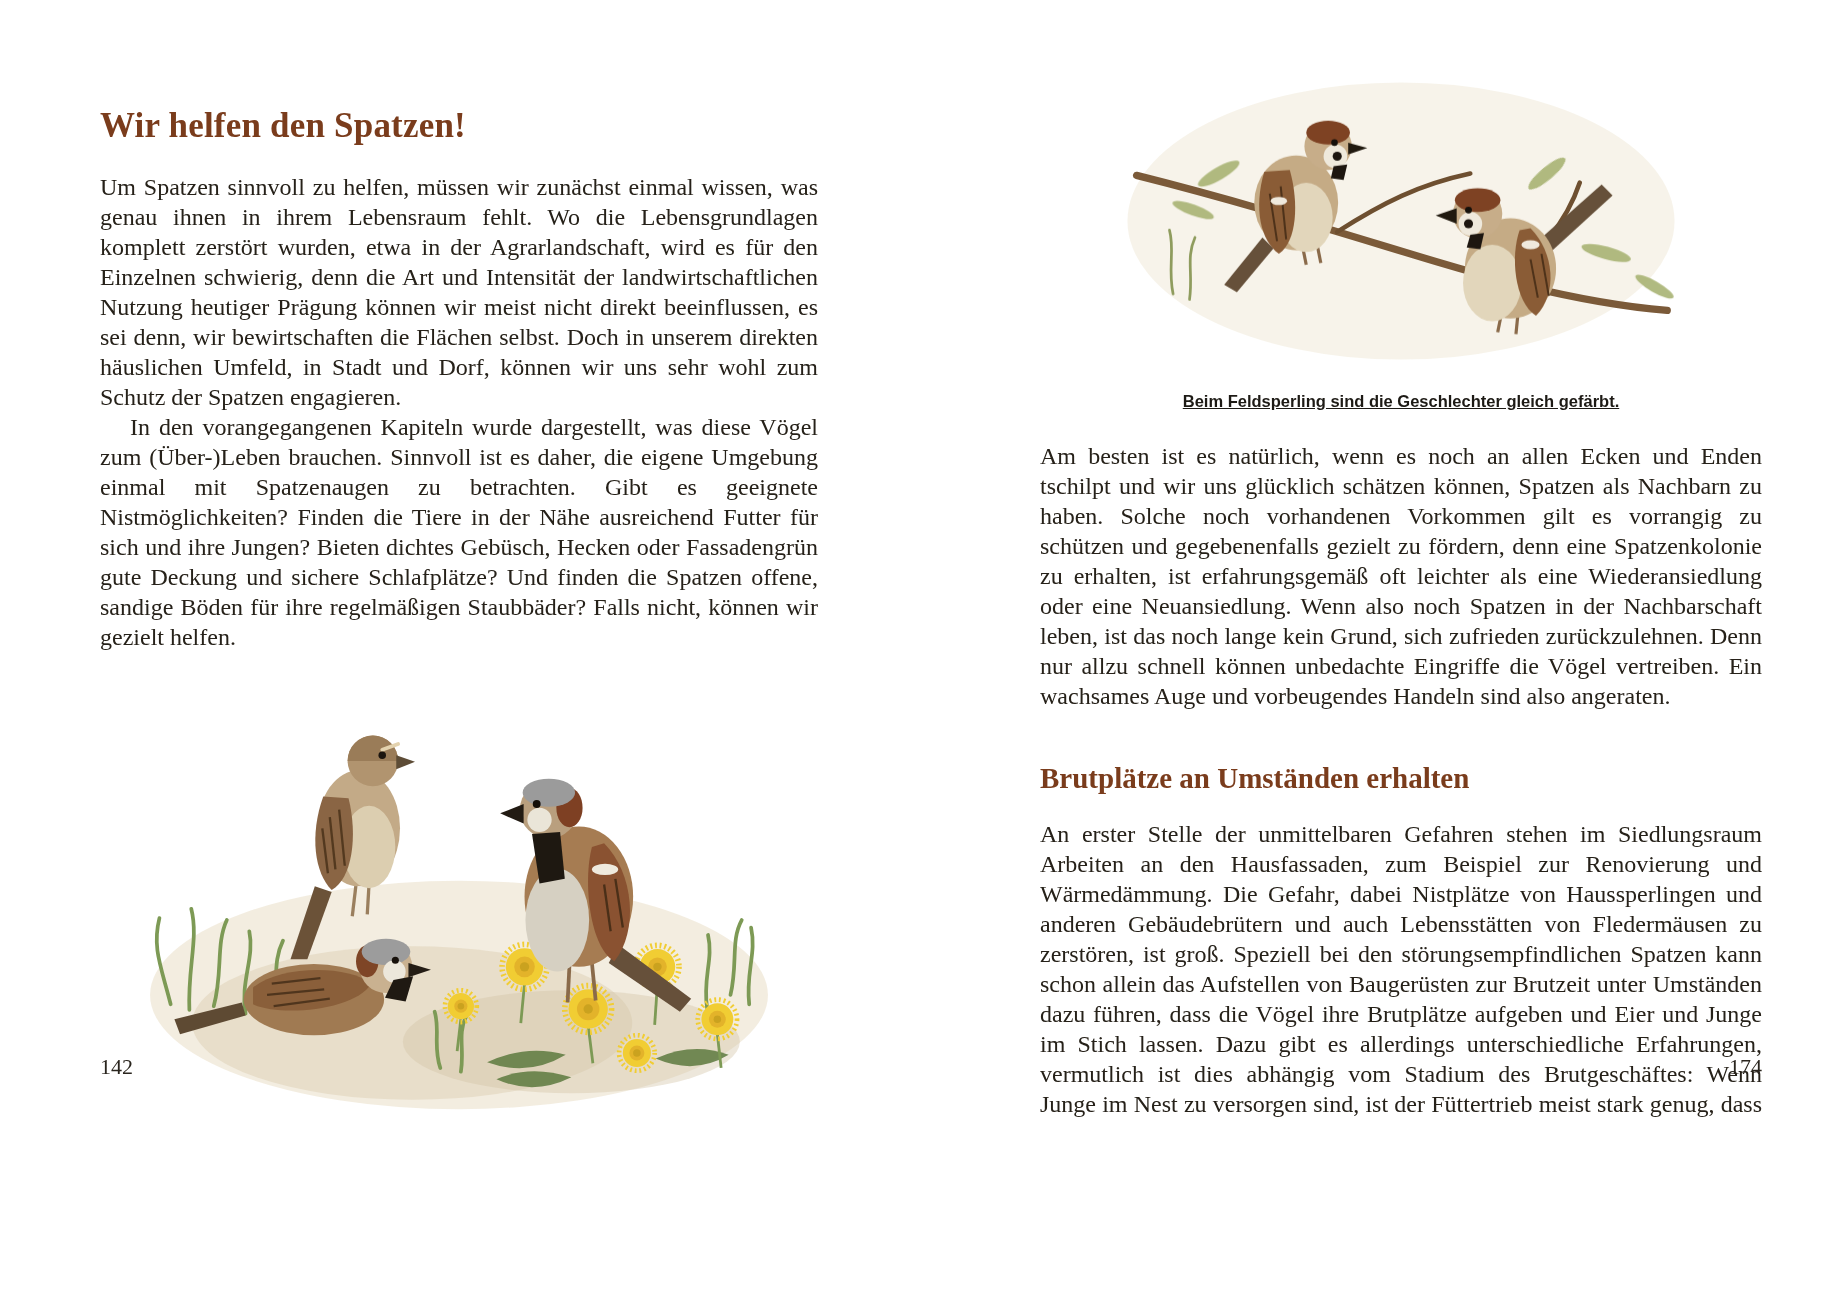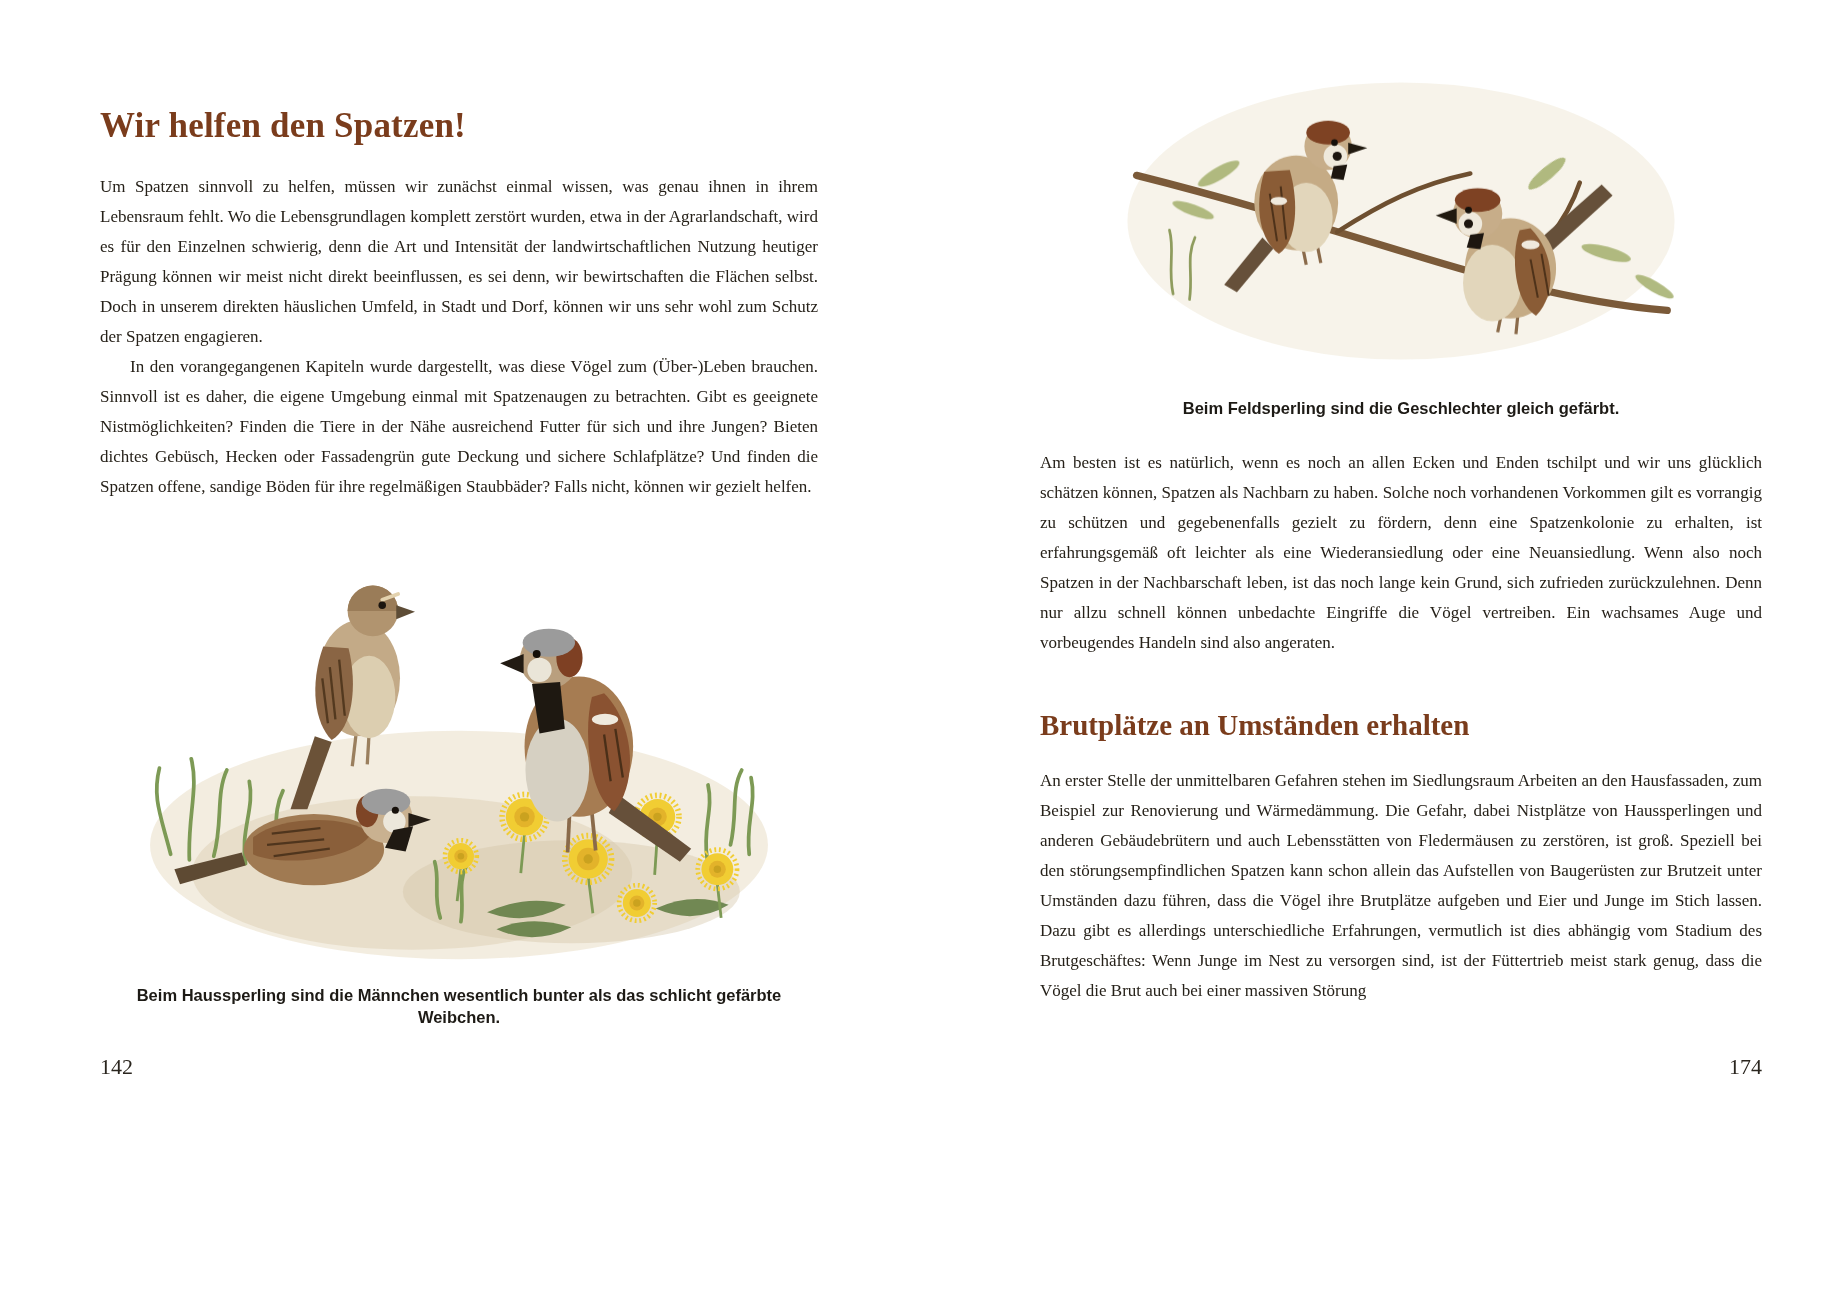--- a/index.html
+++ b/index.html
@@ -23,40 +23,40 @@
     letter-spacing:0.2px;
   }
   .sub-heading {
     margin:50px 0 24px 0;
     font-size:29px; line-height:34px;
     font-weight:700;
     color:var(--heading_accent, #7a3c1c);
   }
   .body-par {
     margin:0;
-    font-size:17px; line-height:30px;
+    font-size:24px; line-height:30px;
     text-align:justify;
     text-justify:inter-word;
   }
   .body-par.indent { text-indent:30px; }
 
   .illustration { width:100%; text-align:center; }
   .illustration.left-art { margin-top:34px; }
   .illustration.right-art { margin-top:66px; }
   .illustration svg { display:block; margin:0 auto; }
 
   .caption {
     font-family:"Liberation Sans", sans-serif;
     font-size:16.5px; line-height:22px;
     font-weight:700;
     color:#1d1a15;
     text-align:center;
     margin-top:8px;
   }
-  .caption.right-cap { margin-top:21px; }
+  .caption.right-cap { margin-top:14px;text-decoration:underline; }
 
   .page-number {
     position:absolute;
     bottom:46px;
     font-size:22px;
     color:#2a251e;
   }
   .page-number.num-left  { left:0; }
   .page-number.num-right { right:0; }
 

